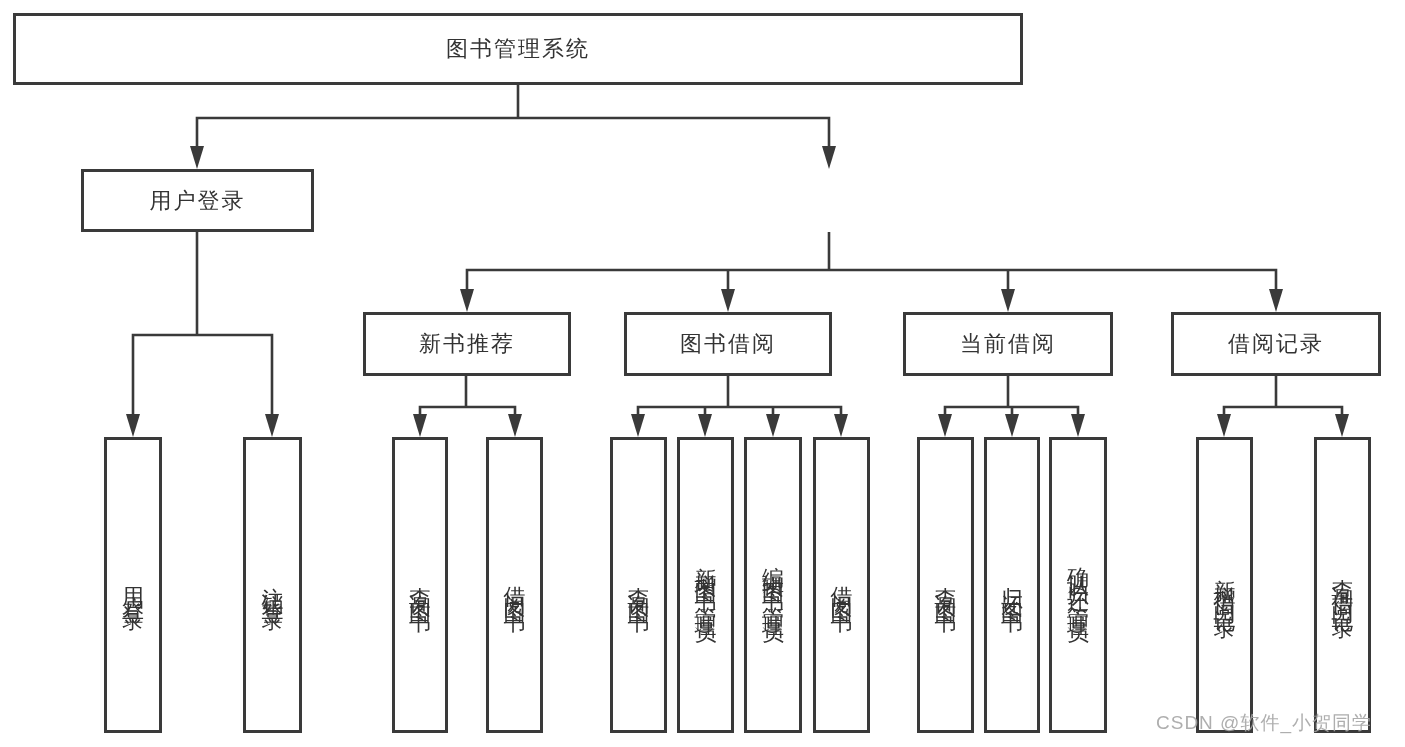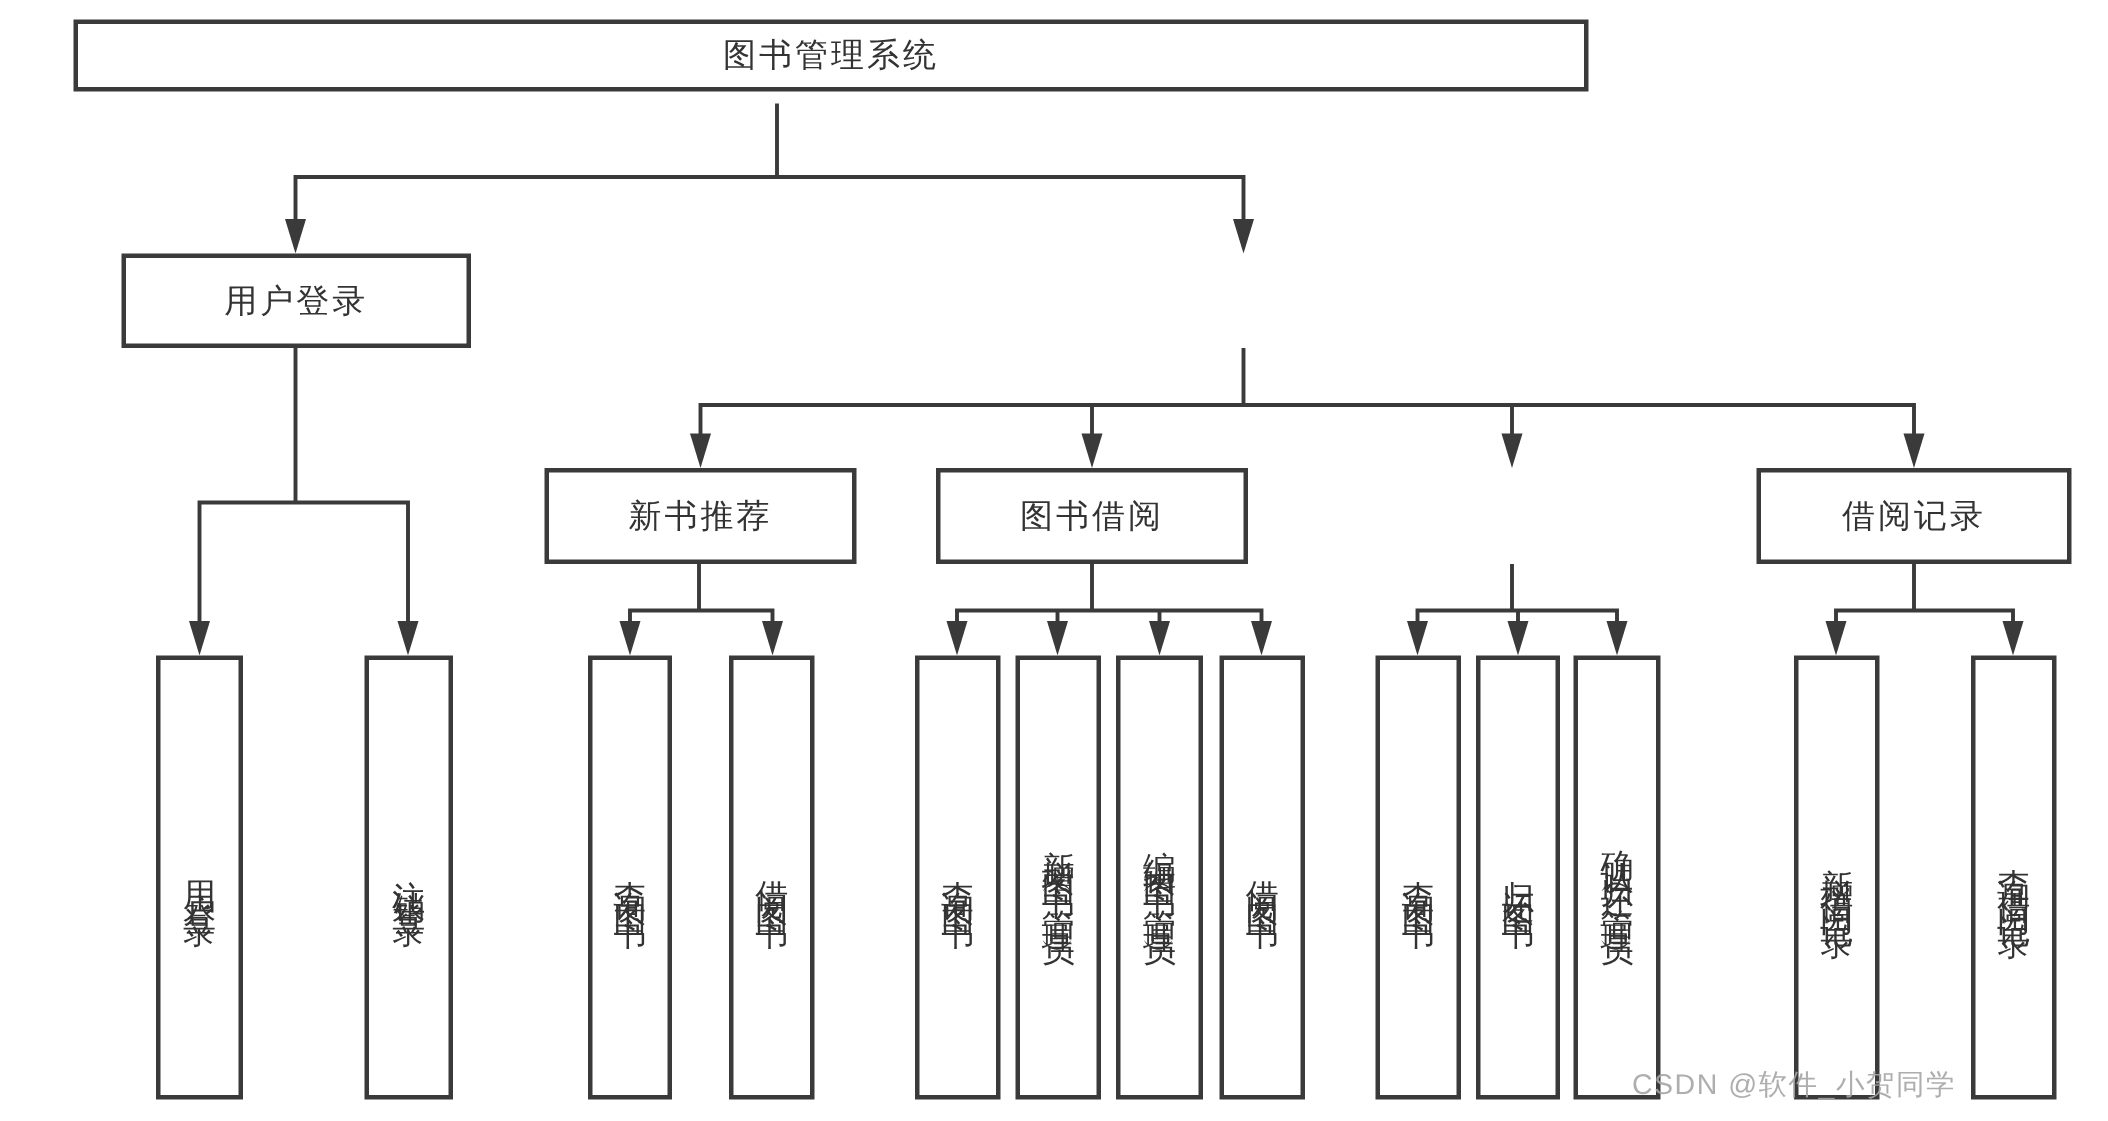--- a/index.html
+++ b/index.html
@@ -42,21 +42,21 @@
   .leaf .v-label {
     writing-mode: vertical-rl;
     text-orientation: mixed;
     font-size: 22px;
     letter-spacing: 8px;
     line-height: 1;
     white-space: nowrap;
   }
   .watermark {
     position: absolute;
-    left: 1088px;
+    left: 1156px;
     top: 710px;
     font-size: 19px;
     letter-spacing: 1px;
     color: rgba(165, 165, 165, 0.9);
     z-index: 3;
     white-space: nowrap;
   }
 </style>
 </head>
 <body>
@@ -108,33 +108,36 @@
       <polygon points="766,414 780,414 773,437"></polygon>
       <polygon points="834,414 848,414 841,437"></polygon>
       <polygon points="938,414 952,414 945,437"></polygon>
       <polygon points="1005,414 1019,414 1012,437"></polygon>
       <polygon points="1071,414 1085,414 1078,437"></polygon>
       <polygon points="1217,414 1231,414 1224,437"></polygon>
       <polygon points="1335,414 1349,414 1342,437"></polygon>
     </g>
   </svg>
 
-  <div class="box" style="left:13px; top:13px; width:1010px; height:48px;margin-left:36px;">
+  <div class="box" style="left:13px; top:13px; width:1010px; height:72px;">
     <span class="h-label">图书管理系统</span>
   </div>
 
   <div class="box" style="left:81px; top:169px; width:233px; height:63px;">
     <span class="h-label">用户登录</span>
   </div>
 
   <div class="box" style="left:624px; top:312px; width:208px; height:64px;">
     <span class="h-label">图书借阅</span>
   </div>
   <div class="box" style="left:363px; top:312px; width:208px; height:64px;">
     <span class="h-label">新书推荐</span>
+  </div>
+  <div class="box" style="left:903px; top:312px; width:210px; height:64px;">
+    <span class="h-label">当前借阅</span>
   </div>
   <div class="box" style="left:1171px; top:312px; width:210px; height:64px;">
     <span class="h-label">借阅记录</span>
   </div>
 
   <div class="box leaf" style="left:104px; top:437px; width:58px; height:296px;">
     <span class="v-label">用户登录</span>
   </div>
   <div class="box leaf" style="left:243px; top:437px; width:59px; height:296px;">
     <span class="v-label">注销登录</span>

